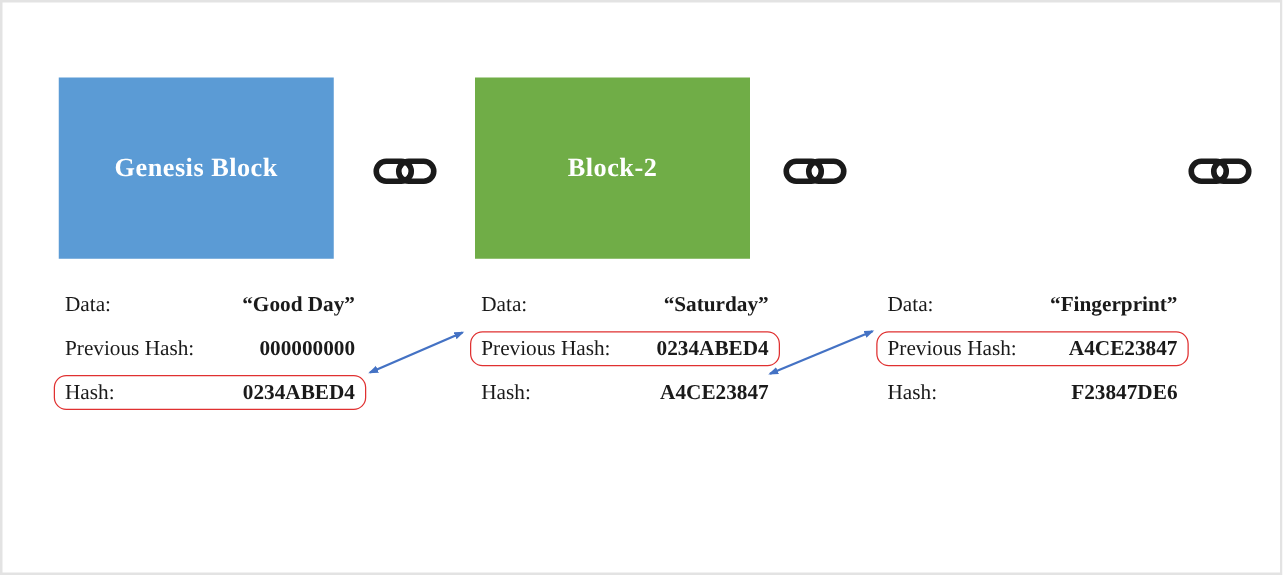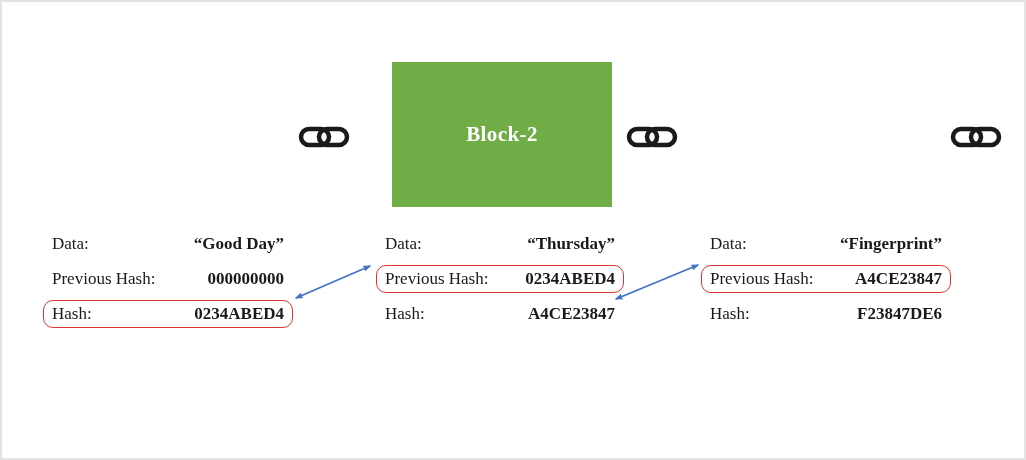--- a/index.html
+++ b/index.html
@@ -64,21 +64,24 @@
         <path class="arrowhead" d="M0,0 L8,3 L0,6 Z"></path>
       </marker>
       <marker id="ahs" markerWidth="9" markerHeight="8" refX="6.5" refY="3" orient="auto-start-reverse" markerUnits="userSpaceOnUse">
         <path class="arrowhead" d="M0,0 L8,3 L0,6 Z"></path>
       </marker>
     </defs>
     <line class="arrow-line" x1="294" y1="296" x2="368" y2="264" marker-start="url(#ahs)" marker-end="url(#ah)"></line>
     <line class="arrow-line" x1="614" y1="297" x2="696" y2="263" marker-start="url(#ahs)" marker-end="url(#ah)"></line>
   </svg>
 
-  <div class="block" style="left: 378px; background: rgb(112, 173, 71); margin-left: 12px;">
+  <div class="block" style="left: 45px; background: rgb(91, 155, 213);">
+    <span class="block-title">Genesis Block</span>
+  </div>
+  <div class="block" style="left: 378px; background: rgb(112, 173, 71);">
     <span class="block-title">Block-2</span>
   </div>
 
   <svg class="chain" style="left:296px" viewBox="0 0 52 28">
     <rect x="3" y="6" width="28" height="16" rx="8"></rect>
     <rect x="21" y="6" width="28" height="16" rx="8"></rect>
   </svg>
   <svg class="chain" style="left:624px" viewBox="0 0 52 28">
     <rect x="3" y="6" width="28" height="16" rx="8"></rect>
     <rect x="21" y="6" width="28" height="16" rx="8"></rect>
@@ -99,21 +102,21 @@
     </div>
     <div class="row boxed">
       <span class="lbl">Hash:</span>
       <span class="val">0234ABED4</span>
     </div>
   </div>
 
   <div class="col" style="left:374px;width:248px">
     <div class="row">
       <span class="lbl">Data:</span>
-      <span class="val">“Thursday”</span>
+      <span class="val">“Saturday”</span>
     </div>
     <div class="row boxed">
       <span class="lbl">Previous Hash:</span>
       <span class="val">0234ABED4</span>
     </div>
     <div class="row">
       <span class="lbl">Hash:</span>
       <span class="val">A4CE23847</span>
     </div>
   </div>

